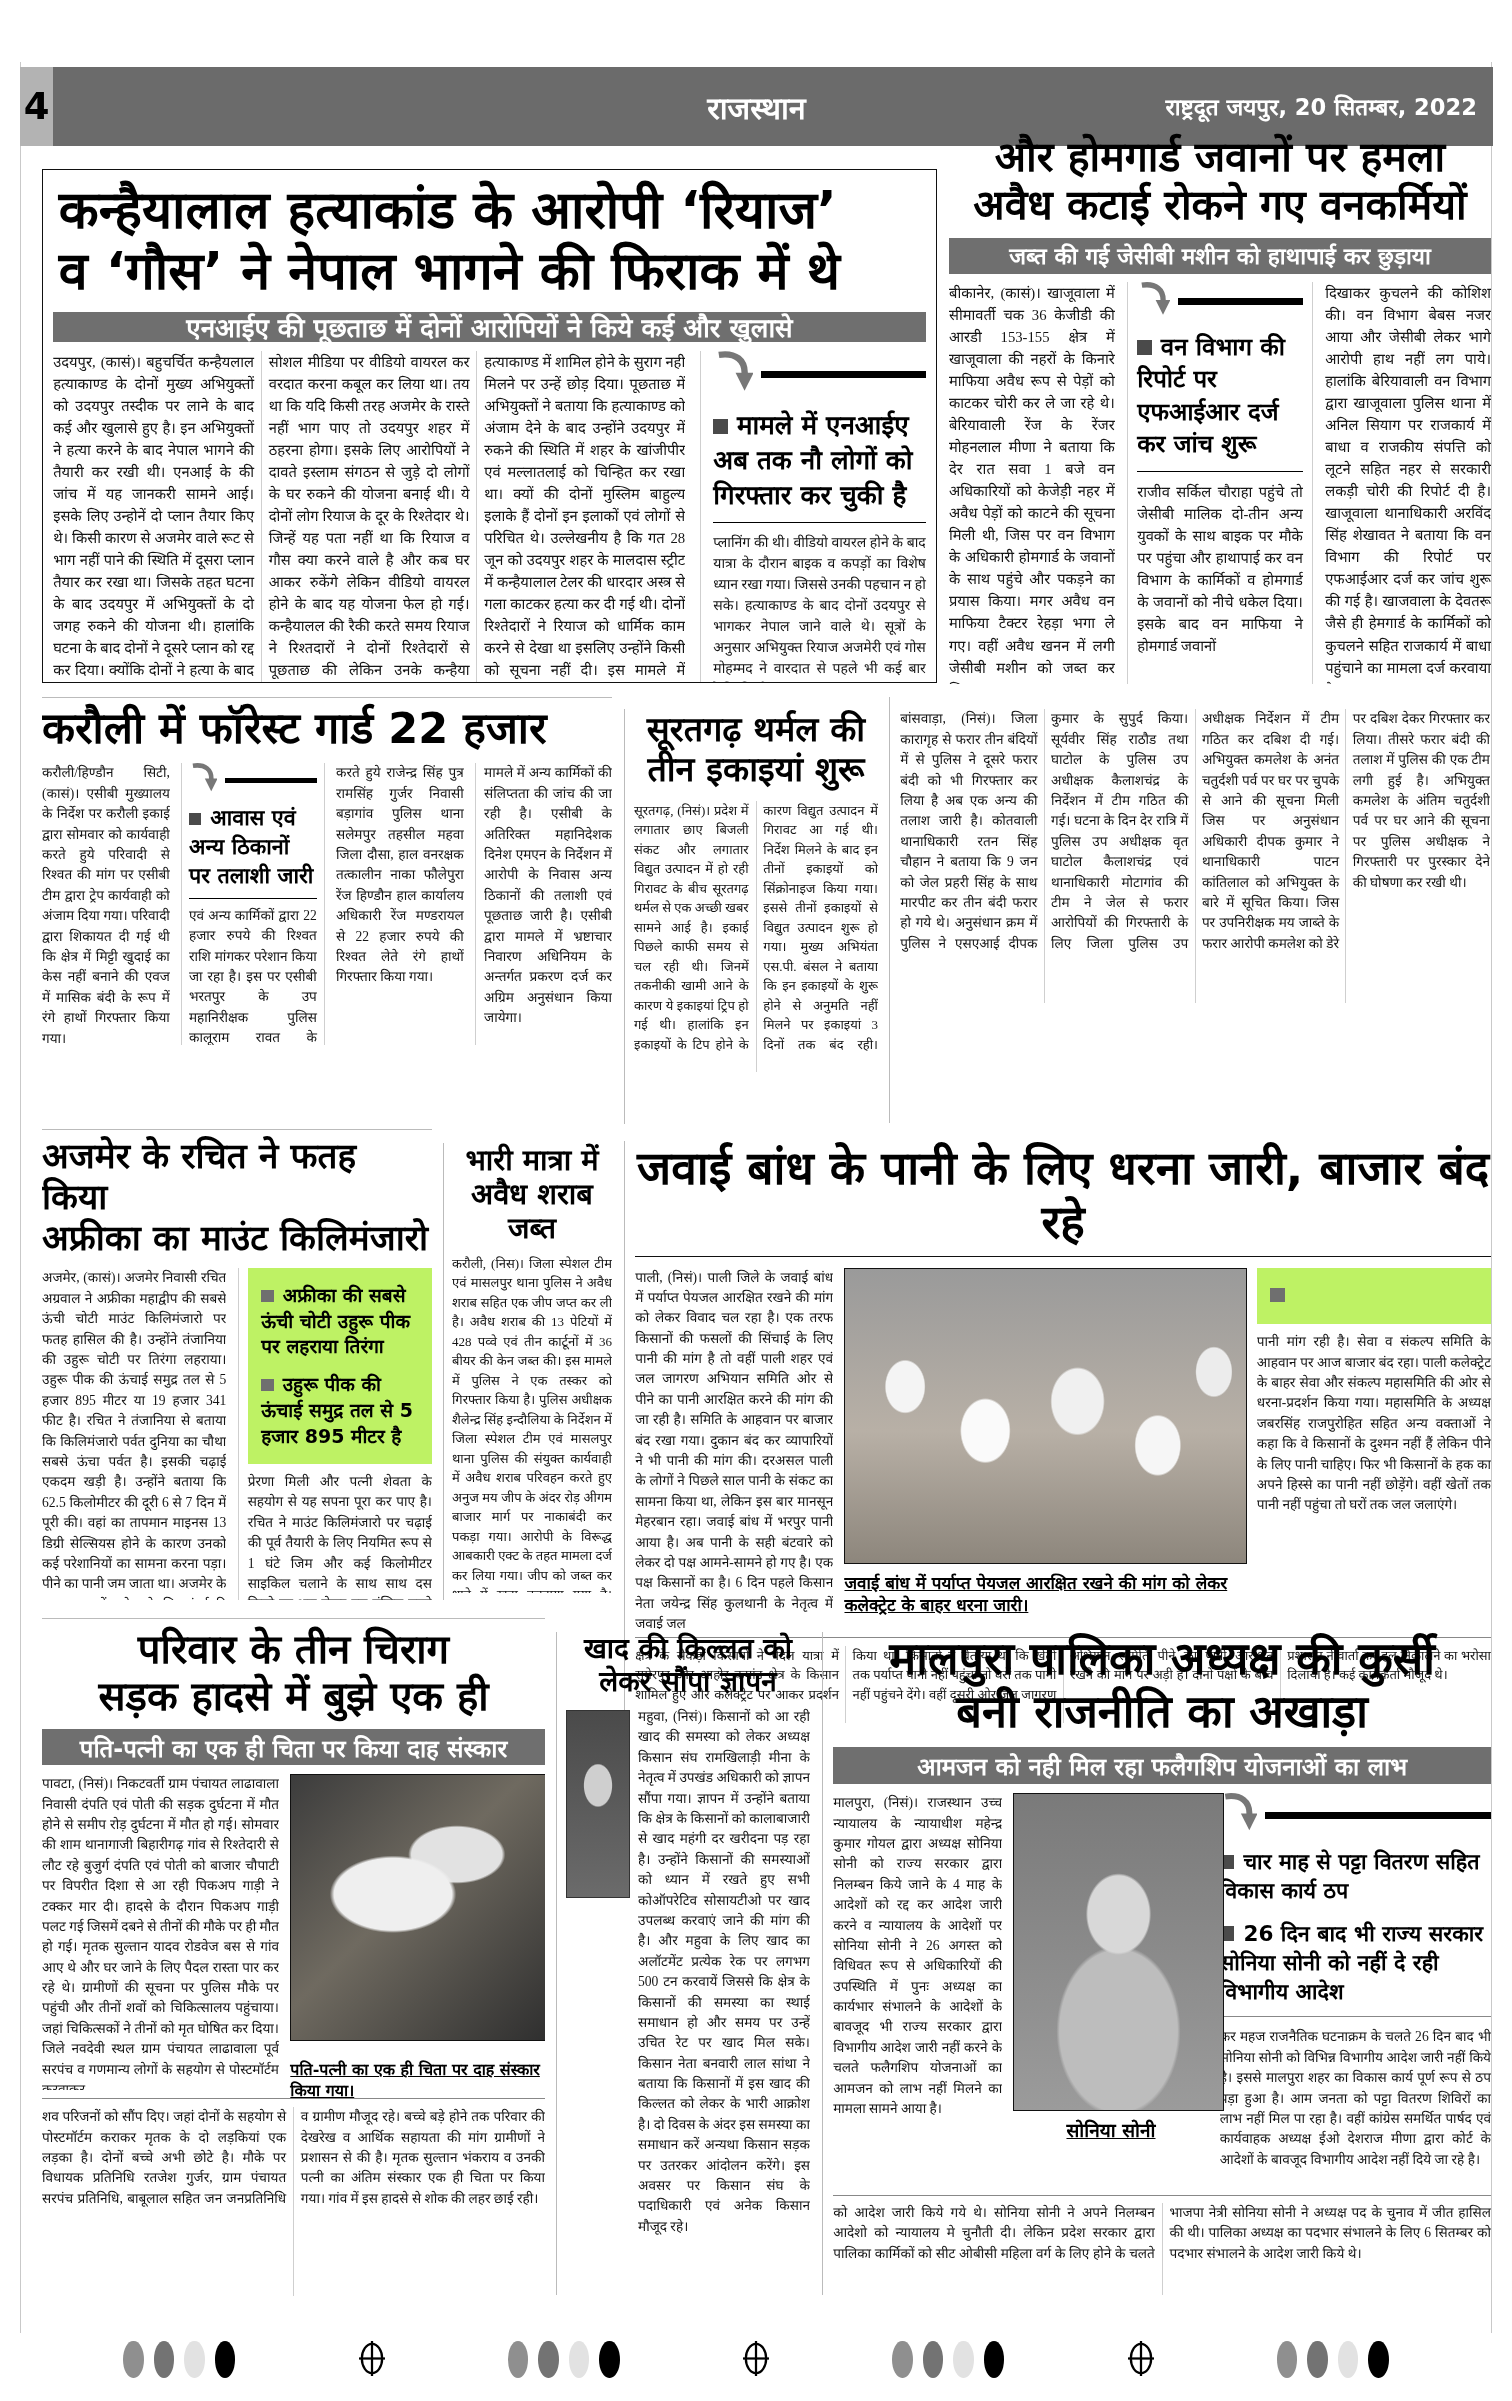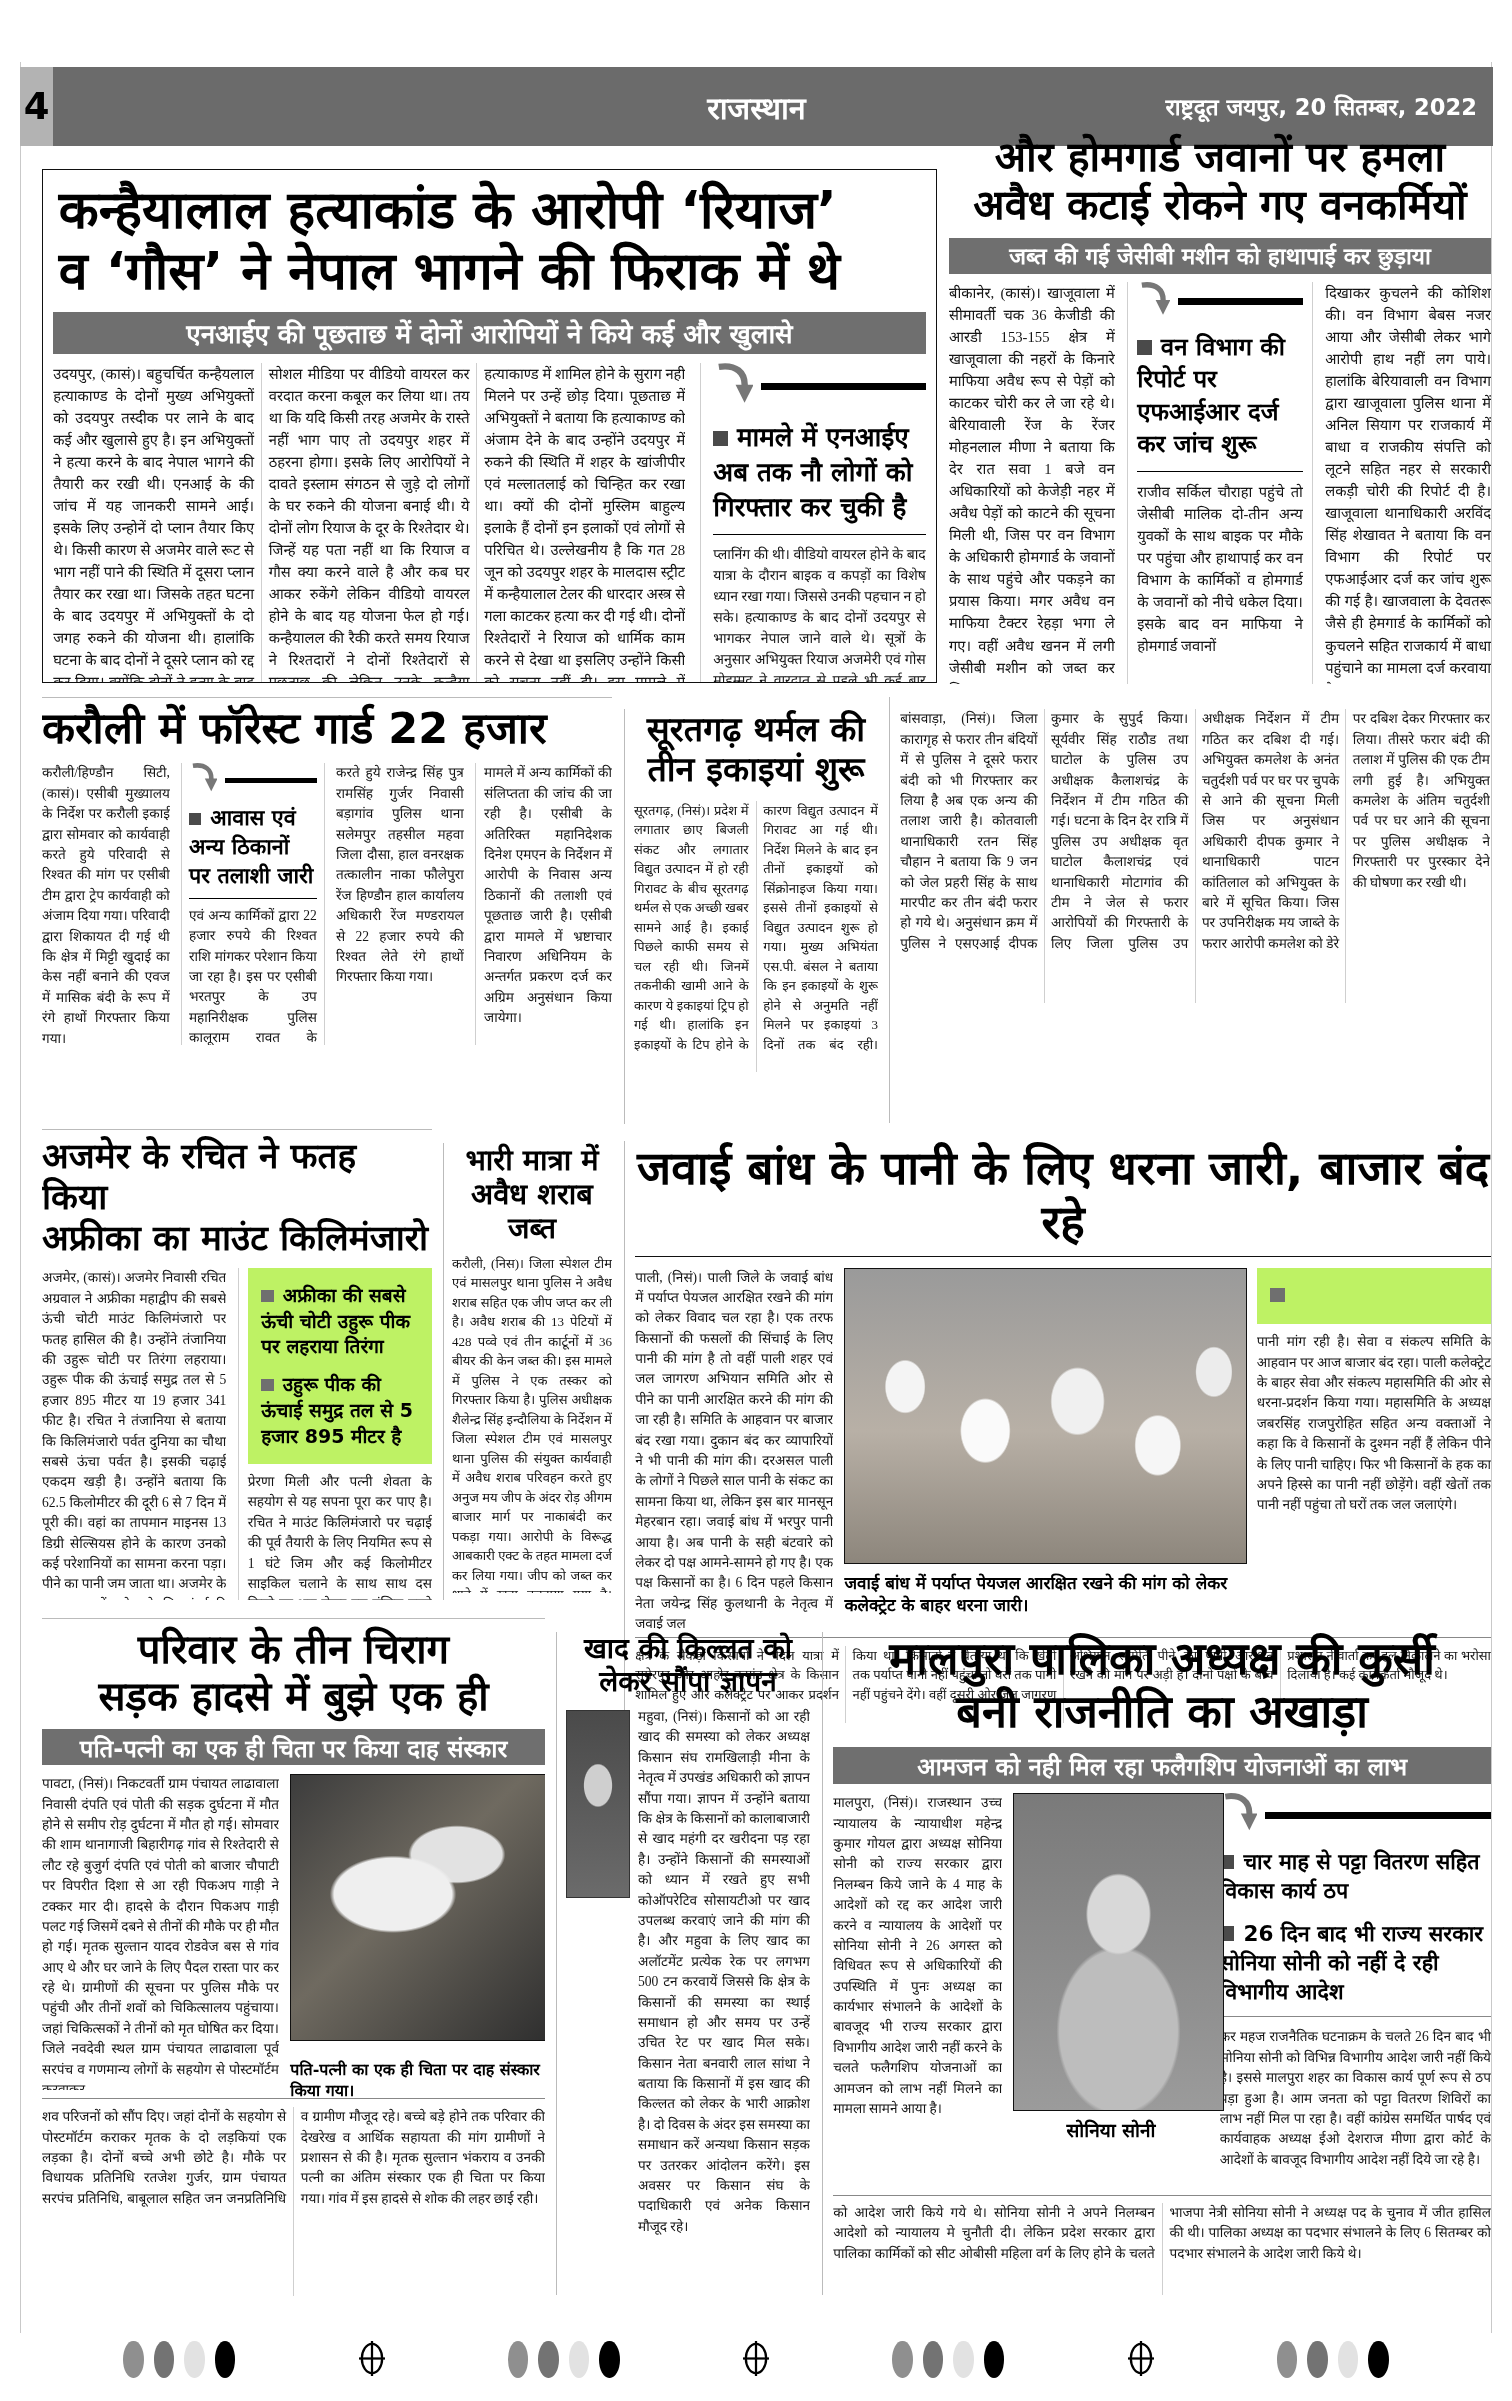--- a/index.html
+++ b/index.html
@@ -22,21 +22,21 @@
   .bodytxt{font-size:14.7px;line-height:1.5;text-align:justify;color:#141414;}
   .cols3{column-count:3;column-gap:14.7px;column-rule:0.6px solid #cfcfcf;}
   .cols4{column-count:4;column-gap:13.6px;column-rule:0.6px solid #cfcfcf;}
   .cols2{column-count:2;column-gap:14.7px;column-rule:0.6px solid #cfcfcf;}
   .pointerbox{font-family:"DejaVu Sans",sans-serif;font-weight:bold;color:#000;line-height:1.35;}
   .sq{display:inline-block;width:14.7px;height:14.7px;background:#4a4a4a;margin-right:9px;}
   .arrowline{display:flex;align-items:center;gap:8px;margin-bottom:10.2px;}
   .thickline{flex:1;height:6.8px;background:#000;}
   .graybox{background:#bef264;padding:14.7px 13.6px;}
   .photo{position:relative;background:#888;}
-  .caption{font-family:"DejaVu Sans",sans-serif;font-weight:bold;font-size:17px;line-height:1.3;color:#000;}
+  .caption{font-family:"DejaVu Sans",sans-serif;font-weight:bold;font-size:17px;line-height:1.3;color:#000;text-decoration:underline;}
   .divider{border-top:1.1px solid #000;margin:9px 0;}
   .thinrule{border-top:0.6px solid #888;}
   
   .ph-crowd{background:
      radial-gradient(ellipse 68px 90px at 15% 40%, #f4f4f4 0 28%, transparent 30%),
      radial-gradient(ellipse 79px 102px at 35% 55%, #fafafa 0 30%, transparent 32%),
      radial-gradient(ellipse 85px 107px at 58% 45%, #f0f0f0 0 30%, transparent 32%),
      radial-gradient(ellipse 73px 96px at 78% 60%, #f6f6f6 0 30%, transparent 32%),
      radial-gradient(ellipse 62px 85px at 92% 35%, #ececec 0 28%, transparent 30%),
      linear-gradient(180deg,#9a9a9a,#b8b0a6 55%,#8d867c);}
@@ -68,21 +68,21 @@
     <div class="pagenum">4</div>
     <div class="section-title">राजस्थान</div>
     <div class="edition">राष्ट्रदूत जयपुर, 20 सितम्बर, 2022</div>
   </div>
 
   <div class="article" style="left:42px;top:169px;width:895px;height:514px;border:1.7px solid #111;padding:5.6px 10.2px;box-sizing:border-box;">
     <div class="hl" style="font-size:52px;text-align:left;padding:4.5px 5.6px 0 5.6px;">
       <div>कन्हैयालाल हत्याकांड के आरोपी ‘रियाज’</div>
       <div>व ‘गौस’ ने नेपाल भागने की फिराक में थे</div>
     </div>
-    <div class="kicker" style="height:42px;font-size:26px;margin:9px 0;text-align:center;">एनआईए की पूछताछ में दोनों आरोपियों ने किये कई और खुलासे</div>
+    <div class="kicker" style="height:30px;font-size:26px;margin:9px 0;text-align:center;">एनआईए की पूछताछ में दोनों आरोपियों ने किये कई और खुलासे</div>
     <div style="display:flex;gap:14.7px;height:350px;">
       <div class="bodytxt cols3" style="width:632px;height:100%;overflow:hidden;">उदयपुर, (कासं)। बहुचर्चित कन्हैयलाल हत्याकाण्ड के दोनों मुख्य अभियुक्तों को उदयपुर तस्दीक पर लाने के बाद कई और खुलासे हुए है। इन अभियुक्तों ने हत्या करने के बाद नेपाल भागने की तैयारी कर रखी थी। एनआई के की जांच में यह जानकरी सामने आई। इसके लिए उन्होनें दो प्लान तैयार किए थे। किसी कारण से अजमेर वाले रूट से भाग नहीं पाने की स्थिति में दूसरा प्लान तैयार कर रखा था। जिसके तहत घटना के बाद उदयपुर में अभियुक्तों के दो जगह रुकने की योजना थी। हालांकि घटना के बाद दोनों ने दूसरे प्लान को रद्द कर दिया। क्योंकि दोनों ने हत्या के बाद सोशल मीडिया पर वीडियो वायरल कर वरदात करना कबूल कर लिया था। तय था कि यदि किसी तरह अजमेर के रास्ते नहीं भाग पाए तो उदयपुर शहर में ठहरना होगा। इसके लिए आरोपियों ने दावते इस्लाम संगठन से जुड़े दो लोगों के घर रुकने की योजना बनाई थी। ये दोनों लोग रियाज के दूर के रिश्तेदार थे। जिन्हें यह पता नहीं था कि रियाज व गौस क्या करने वाले है और कब घर आकर रुकेंगे लेकिन वीडियो वायरल होने के बाद यह योजना फेल हो गई। कन्हैयालल की रैकी करते समय रियाज ने रिश्तदारों ने दोनों रिश्तेदारों से पूछताछ की लेकिन उनके कन्हैया हत्याकाण्ड में शामिल होने के सुराग नही मिलने पर उन्हें छोड़ दिया। पूछताछ में अभियुक्तों ने बताया कि हत्याकाण्ड को अंजाम देने के बाद उन्होंने उदयपुर में रुकने की स्थिति में शहर के खांजीपीर एवं मल्लातलाई को चिन्हित कर रखा था। क्यों की दोनों मुस्लिम बाहुल्य इलाके हैं दोनों इन इलाकों एवं लोगों से परिचित थे। उल्लेखनीय है कि गत 28 जून को उदयपुर शहर के मालदास स्ट्रीट में कन्हैयालाल टेलर की धारदार अस्त्र से गला काटकर हत्या कर दी गई थी। दोनों रिश्तेदारों ने रियाज को धार्मिक काम करने से देखा था इसलिए उन्होंने किसी को सूचना नहीं दी। इस मामले में एनआईए अब तक नौ लोगों को गिरफ्तार कर चुकी है।</div>
       <div style="flex:1;border-left:0.6px solid #cfcfcf;padding-left:12.4px;">
         <div class="arrowline">
           <span>
             <svg width="40" height="45" viewBox="0 0 60 70">
                 <path d="M8 6 C34 2 50 14 48 38" stroke="#777" stroke-width="10" fill="none"></path>
                 <polygon points="34,34 62,34 48,62" fill="#777"></polygon>
               </svg>
           </span>

